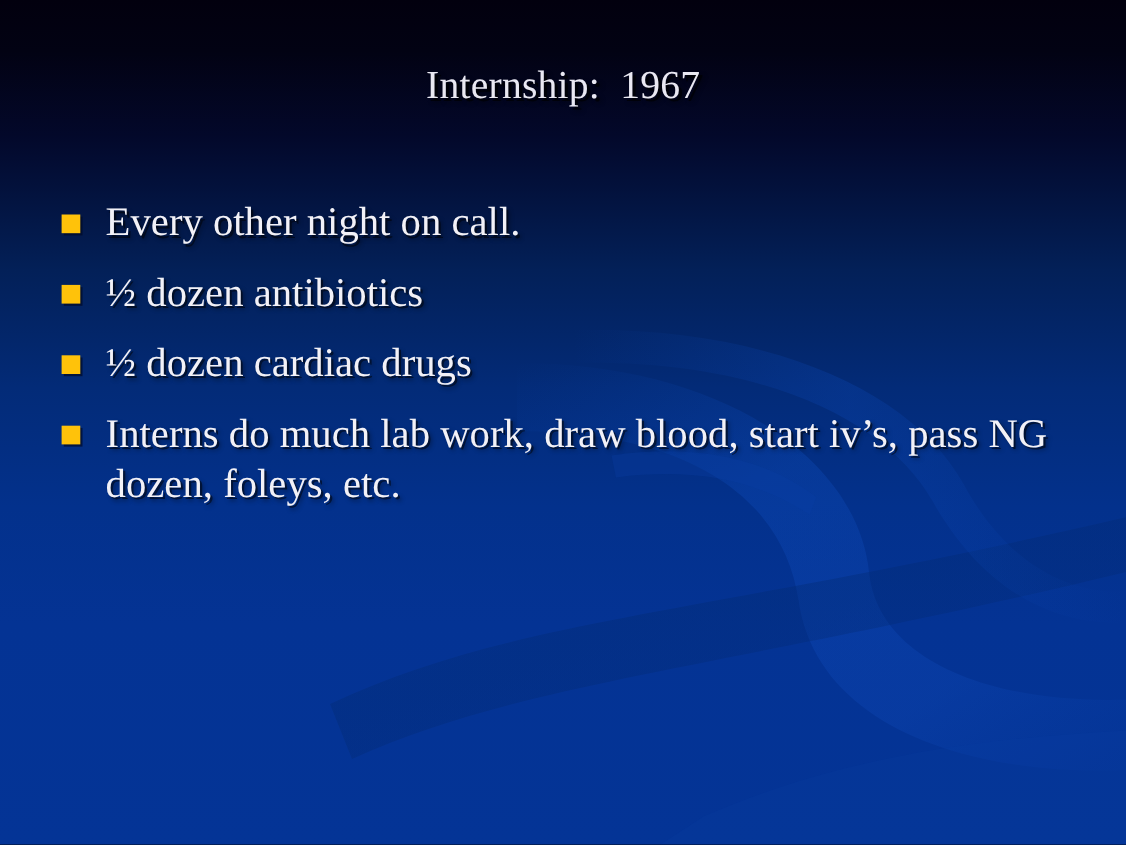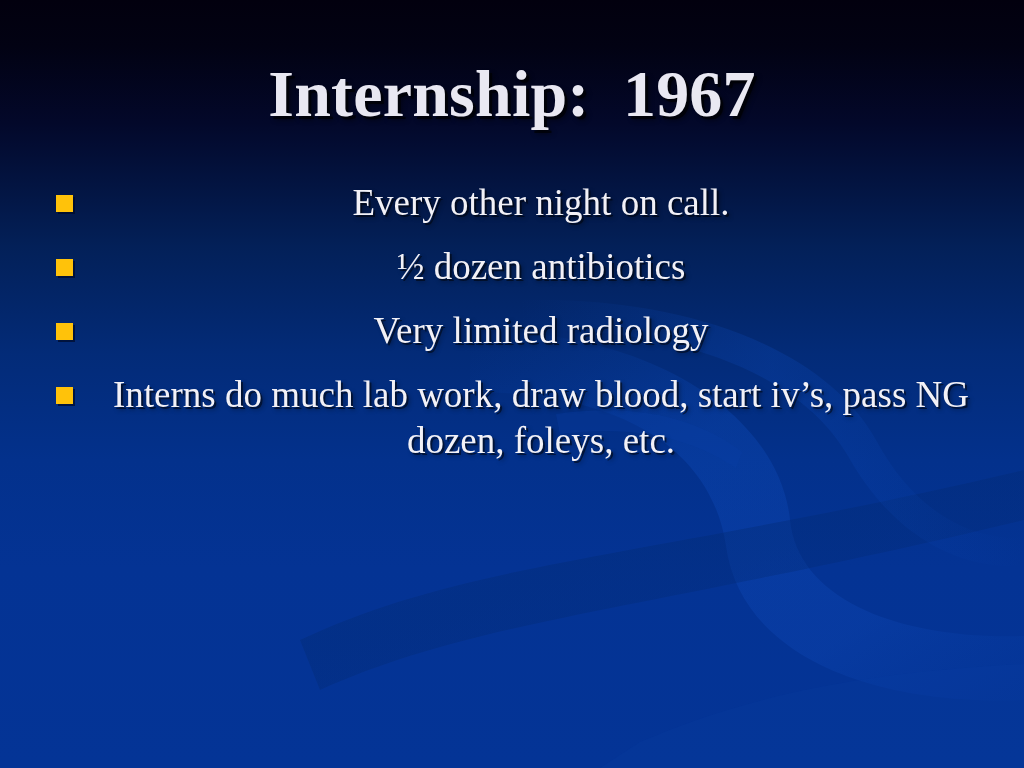--- a/index.html
+++ b/index.html
@@ -39,22 +39,22 @@
   
   #title-area {
     position: absolute;
     left: 0;
     top: 58px;
     width: 1024px;
     text-align: center;
   }
   #title {
     display: inline-block;
-    font-size: 66px;
-    font-weight: bold;
+    font-size: 36px;
+    font-weight: normal;
     line-height: 1.08;
     color: #e9e8f2;
     letter-spacing: 0.2px;
     white-space: pre;
     text-shadow:
        3px 3px 0 rgba(0,0,0,0.62),
        4px 4px 5px rgba(0,0,0,0.45);
   }
 
   
@@ -62,21 +62,20 @@
     position: absolute;
     left: 56px;
     top: 180px;
     width: 930px;
   }
   .bullet-row {
     position: relative;
     display: flex;
     align-items: flex-start;
     margin-bottom: 19px;
-    text-align: center;
   }
   .bullet-marker {
     flex: 0 0 auto;
     width: 17px;
     height: 17px;
     margin-top: 15px;
     margin-right: 23px;
     background: #ffc20a;
     box-shadow: 2px 2px 0 rgba(0, 10, 40, 0.70);
   }
@@ -135,25 +134,25 @@
     <div class="bullet-row">
       <span class="bullet-marker"></span>
       <span class="bullet-text">Every other night on call.</span>
     </div>
 
     <div class="bullet-row">
       <span class="bullet-marker"></span>
       <span class="bullet-text">½ dozen antibiotics</span>
     </div>
 
-
     <div class="bullet-row">
       <span class="bullet-marker"></span>
-      <span class="bullet-text">Very limited radiology</span>
+      <span class="bullet-text">½ dozen cardiac drugs</span>
     </div>
+
 
     <div class="bullet-row">
       <span class="bullet-marker"></span>
       <span class="bullet-text">Interns do much lab work, draw blood, start iv’s, pass NG dozen, foleys, etc.</span>
     </div>
 
 
 
   </div>
 </div>

